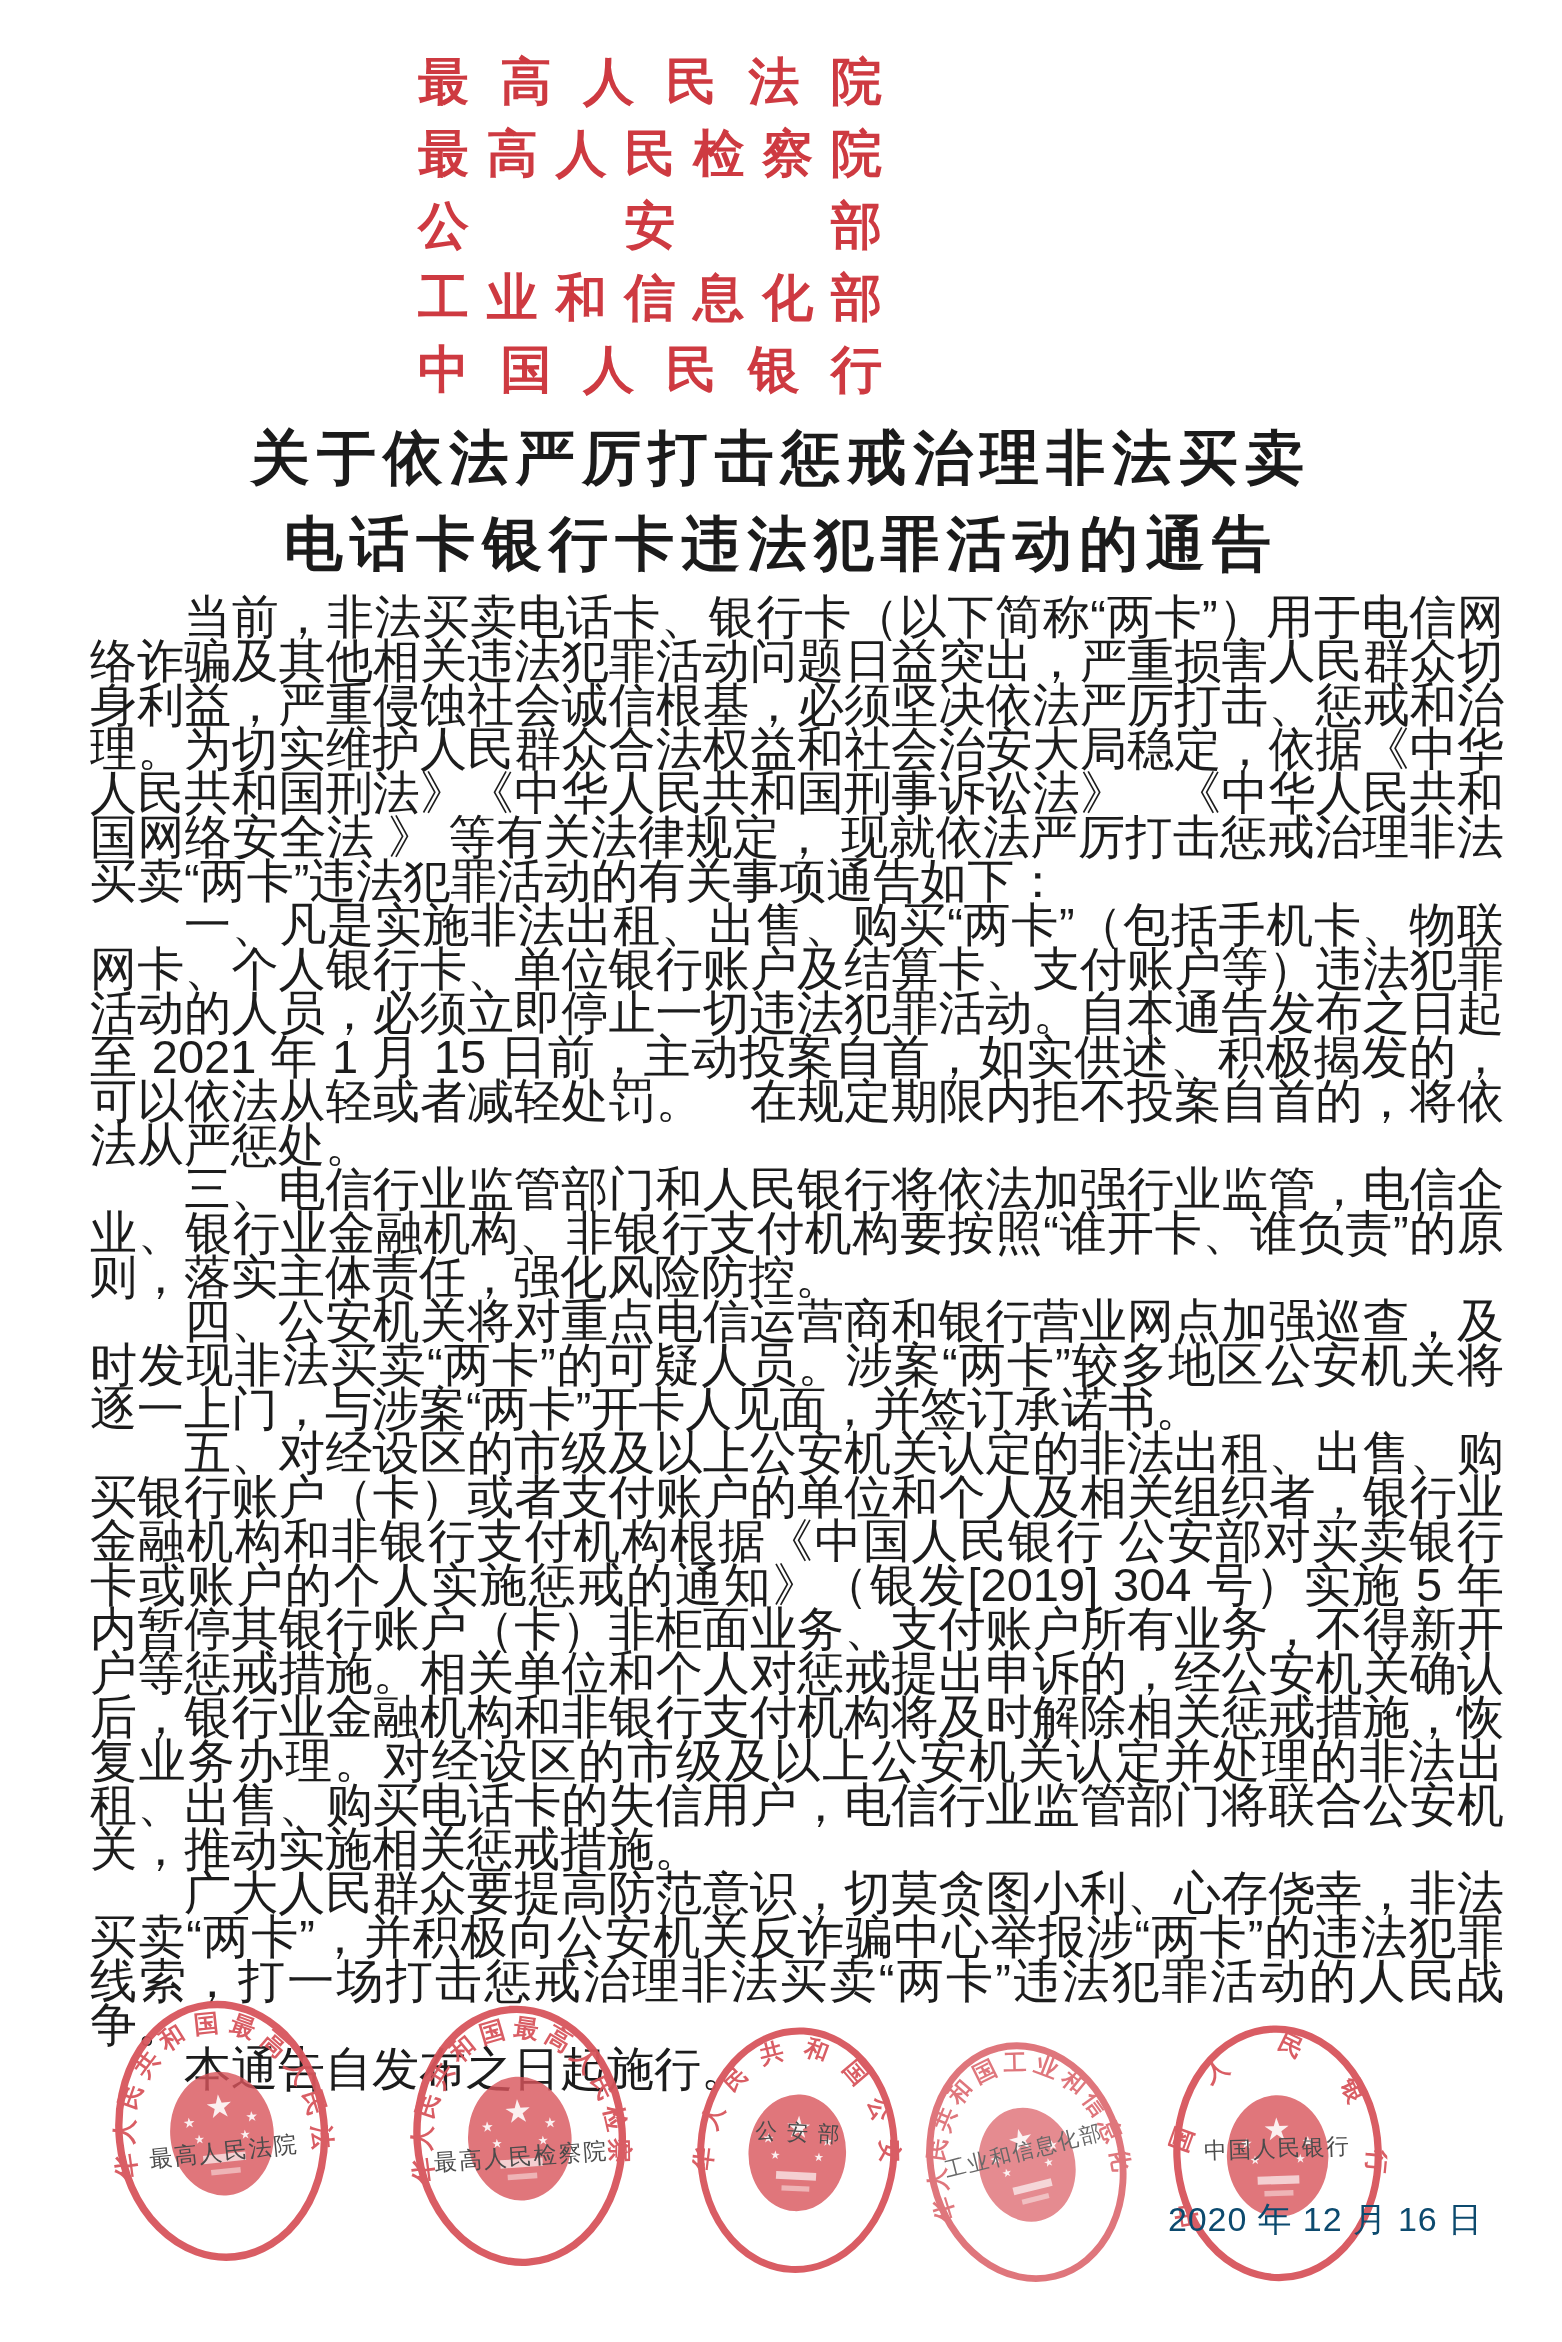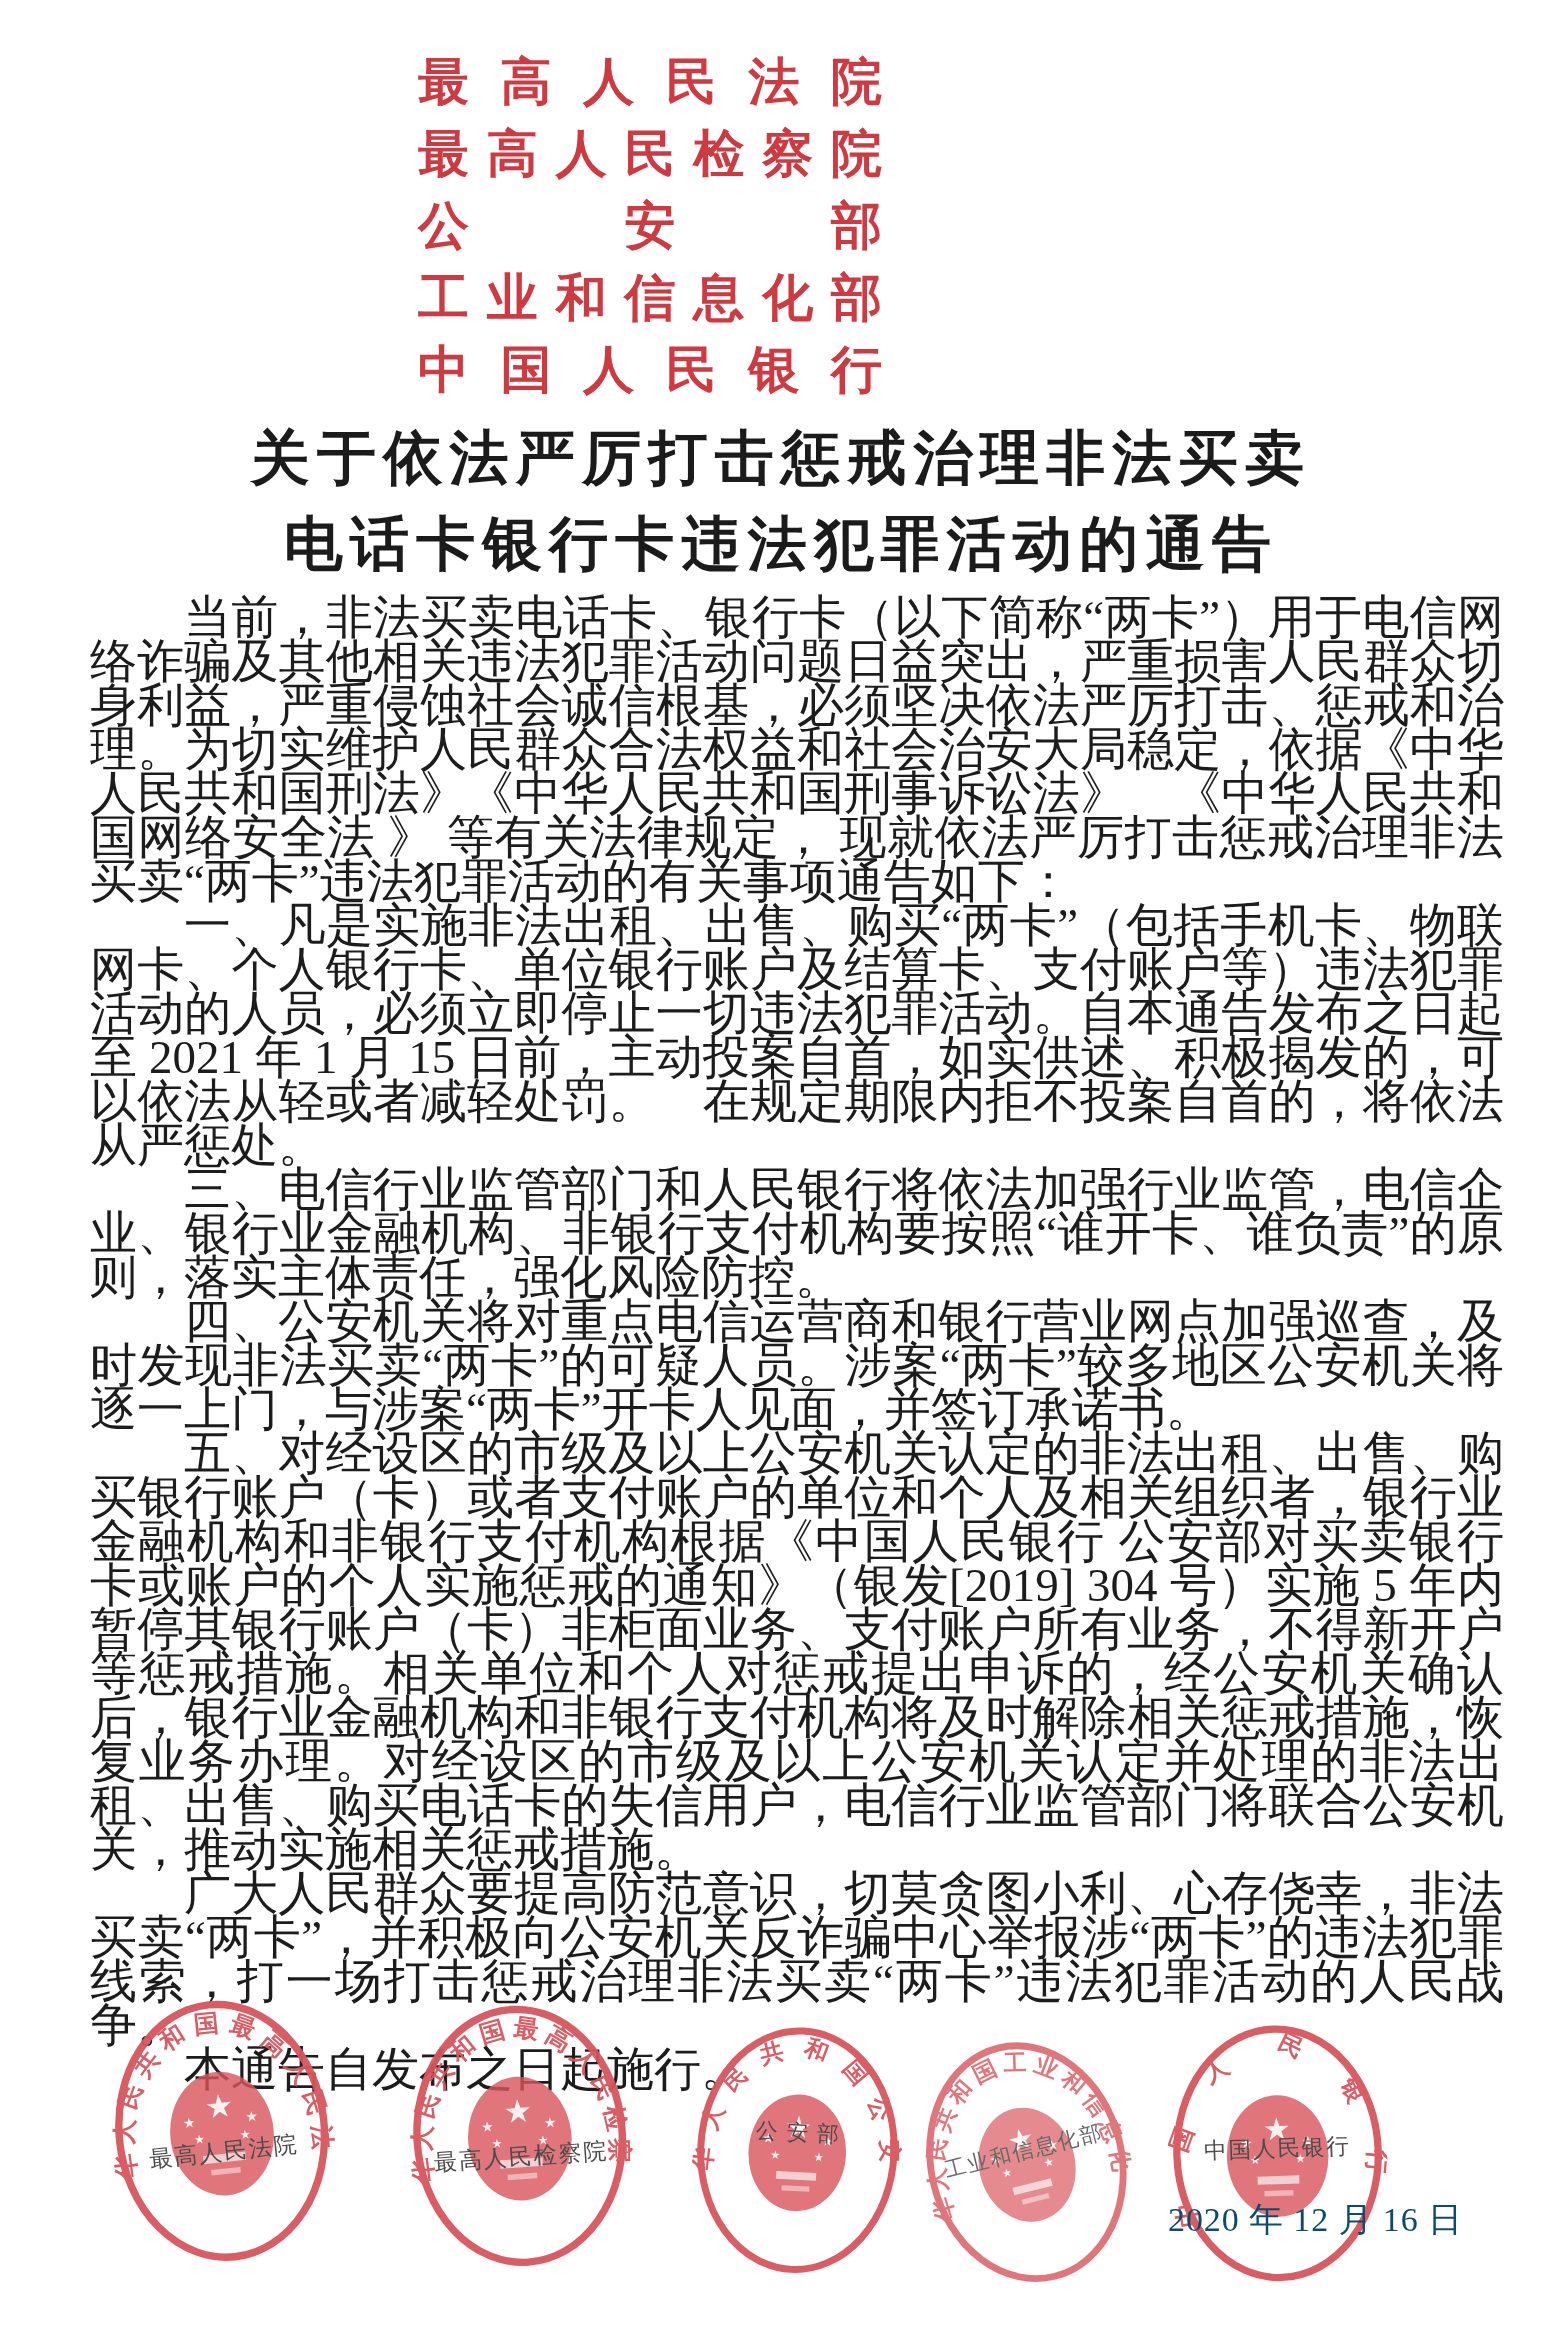--- a/index.html
+++ b/index.html
@@ -1,21 +1,21 @@
 <!DOCTYPE html>
 <html style="font-size:14.7px"><head>
 <meta charset="utf-8">
 <style>
   html,body{margin:0;padding:0;background:#e8e8e8;}
   .page{
     position:relative;
     width:1562px;height:2343px;
     margin:0 auto;
     background:#ffffff;
-    font-family:Liberation Serif, serif;
+    font-family:Liberation Sans, sans-serif;
     overflow:hidden;
   }
   
   .agencies{
     position:absolute;left:418px;top:46px;width:464px;
   }
   .agency-line{
     font-size:51px;line-height:72px;
     font-weight:bold;
     color:#ce3a41;

